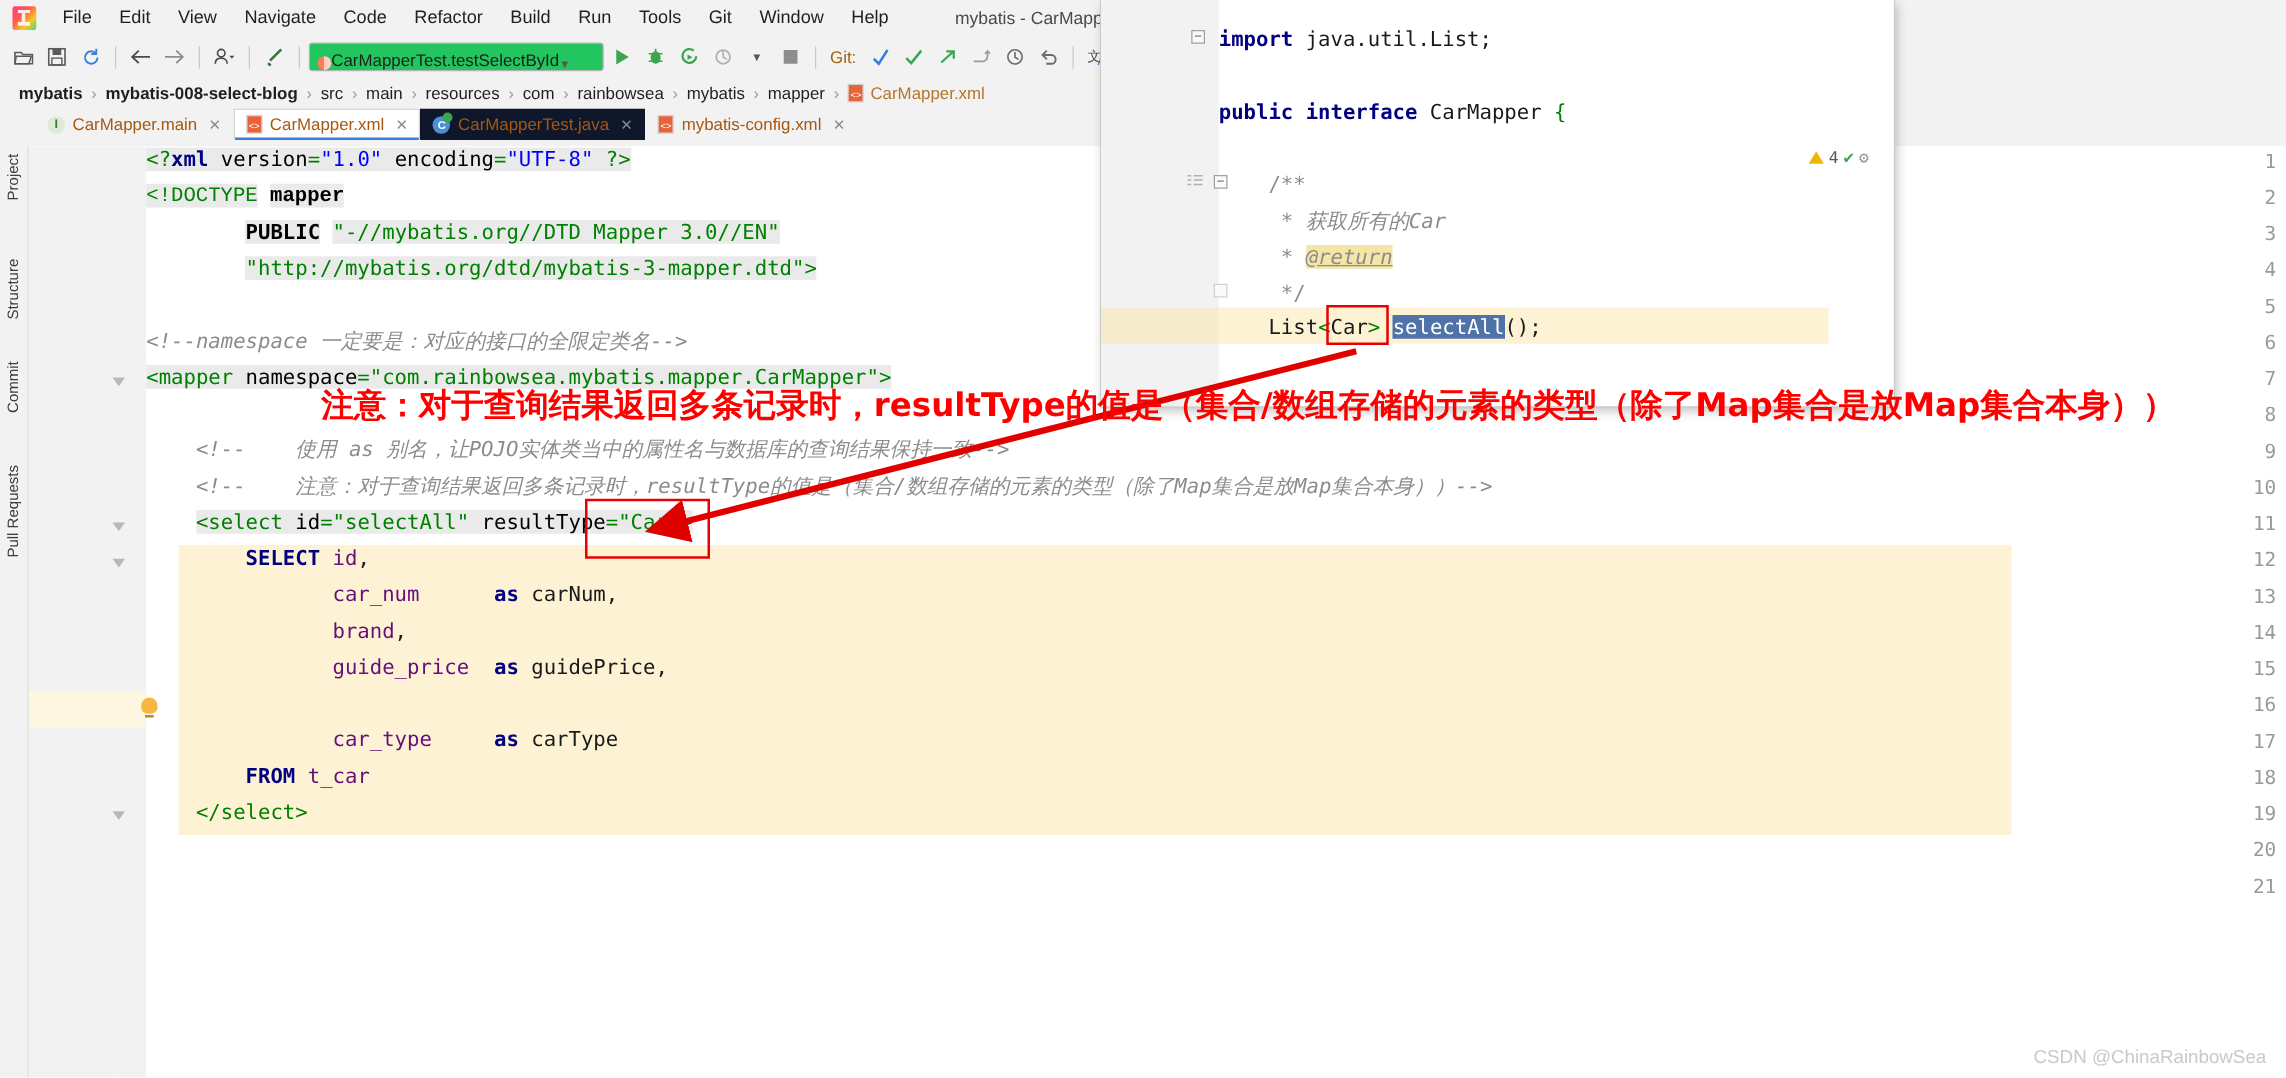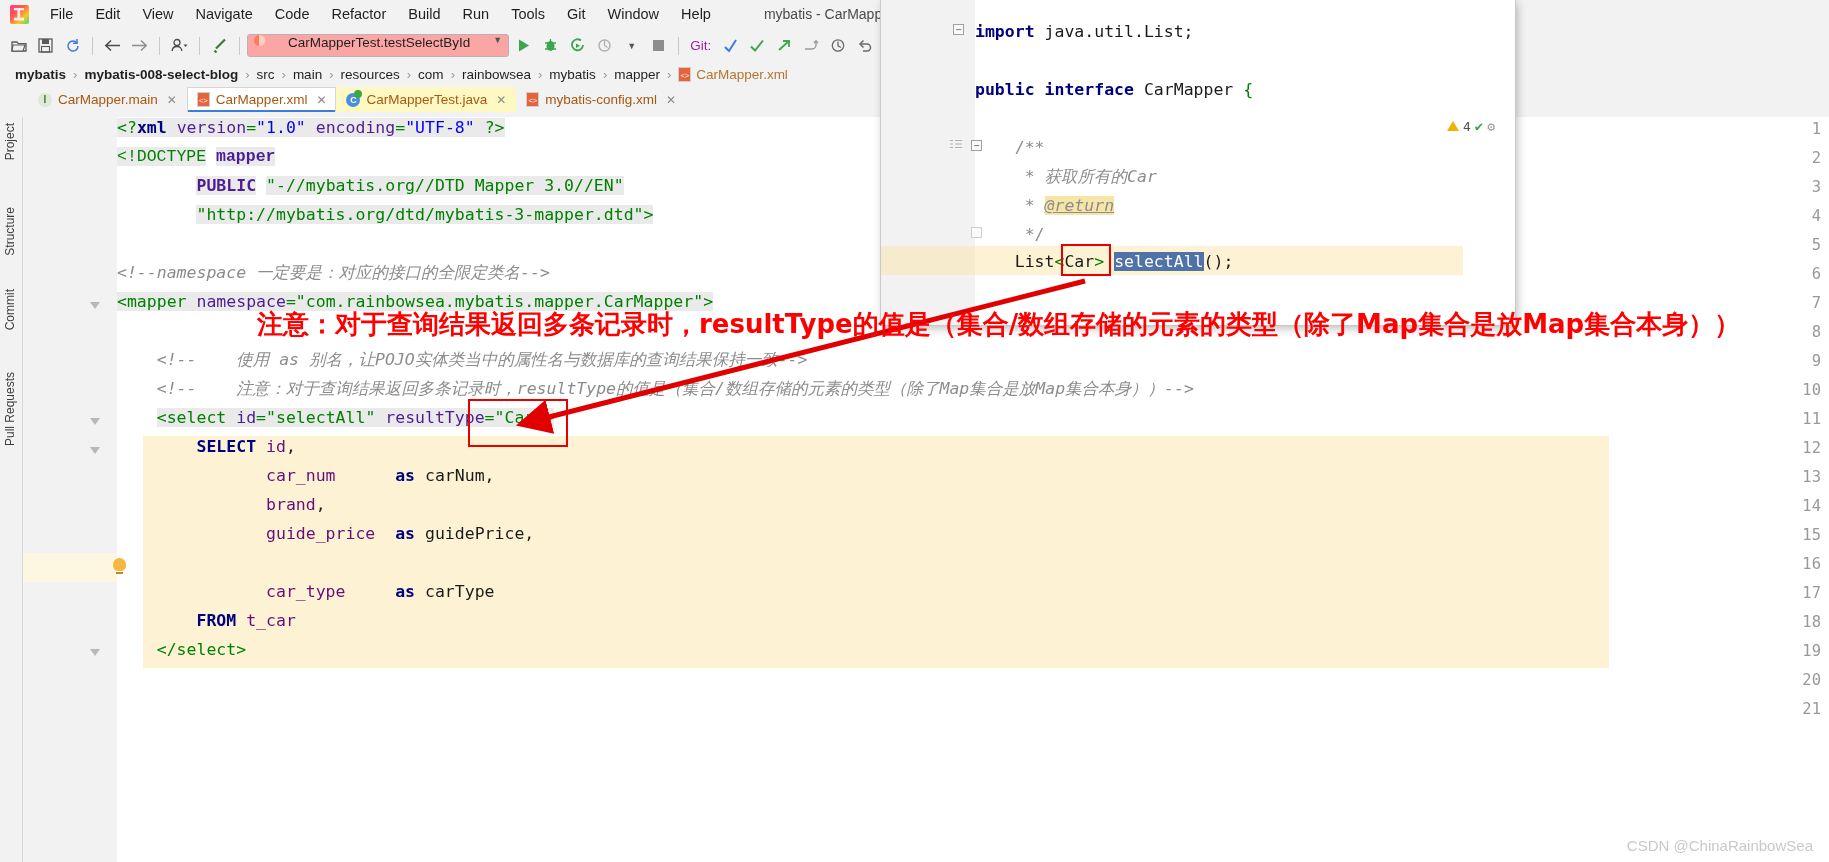--- a/index.html
+++ b/index.html
@@ -25,44 +25,44 @@
                font-family:"Liberation Sans", sans-serif; }
   .win-title { font-size:14px; color:#4a4a4a; margin-left:42px; white-space:nowrap; }
 
   
   .toolbar { height:33px; background:#f2f2f2; display:flex; align-items:center;
              padding-left:6px; gap:2px; }
   .tb-ic { width:25px; height:24px; display:flex; align-items:center; justify-content:center;
            color:#4a4a4a; font-size:15px; }
   .tb-sep { width:1px; height:18px; background:#c9c9c9; margin:0 5px; }
   .runcfg { height:23px; min-width:236px; border:1px solid #b4b4b4; border-radius:3px;
-            background:#fca5a5; display:flex; align-items:flex-start; gap:23px; padding:0 6px;
+            background:#22c55e; display:flex; align-items:flex-end; gap:0; padding:0 6px;
             font-size:13.5px; color:#1f1f1f; }
   .runcfg .dot { width:11px; height:11px; border-radius:50%;
                  background:linear-gradient(90deg,#ff7a59 50%,#ffd0c0 50%); }
   .caret { font-size:9px; color:#555; }
-  .git-label { font-size:13.5px; color:#a21caf; margin-left:4px; margin-right:4px;}
+  .git-label { font-size:13.5px; color:#a16207; margin-left:4px; margin-right:4px;}
 
   
   .crumbs { height:25px; background:#f2f2f2; display:flex; align-items:center;
             padding-left:10px; font-size:13.5px; color:#1f1f1f; gap:2px; }
   .crumbs .c { padding:0 5px; white-space:nowrap; }
   .crumbs .c.bold { font-weight:bold; }
   .crumbs .sep { color:#9a9a9a; font-size:13px; }
   .crumb-file { display:flex; align-items:center; gap:5px; color:#b4762c; }
 
   
   .tabs { height:25px; background:#f2f2f2; display:flex; align-items:stretch;
           padding-left:28px; }
   .tab { display:flex; align-items:center; gap:6px; padding:0 9px; font-size:13.5px;
          color:#a8570f; border:1px solid transparent; position:relative; white-space:nowrap;}
   .tab.active { background:#ffffff; border-color:#d6d6d6; border-bottom-color:#fff; }
   .tab.active::after{ content:""; position:absolute; left:0; right:0; bottom:-1px; height:2px;
                       background:#3a7ddc; }
-  .tab.green { background:#fef9c3; }
+  .tab.green { background:#0f172a; }
   .tab .x { color:#8a8a8a; font-size:12px; margin-left:3px; }
   .ficon { width:13px; height:15px; position:relative; display:inline-block; flex:none;}
   .ficon.xml { background:#f2f2f2; border:1px solid #cfcfcf; }
   .ficon.xml::after{ content:"<>"; position:absolute; inset:0; background:#e8633a; color:#fff;
                      font-size:7.5px; line-height:15px; text-align:center; font-family:"Liberation Sans",sans-serif;}
   .ficon.java { background:#dfe9d8; border-radius:50%; width:14px; height:14px; }
   .ficon.java::after{ content:"I"; position:absolute; inset:0; color:#3b7a3b; font-size:10px;
                       text-align:center; line-height:14px; font-weight:bold;}
   .ficon.javac { background:#4a90d9; border-radius:50%; width:14px; height:14px; }
   .ficon.javac::after{ content:"C"; position:absolute; inset:0; color:#fff; font-size:9px;
@@ -81,21 +81,21 @@
             font-family:"DejaVu Sans Mono", monospace; font-size:16px; overflow:hidden; }
   .gutter { position:absolute; left:0; top:0; width:70px; bottom:0; background:#f2f2f2;
             border-right:0px; }
   .ln { position:absolute; right:8px; color:#999999; font-size:15.5px;
         font-family:"DejaVu Sans Mono", monospace; }
   .foldcol { position:absolute; left:70px; top:0; width:24px; bottom:0; background:#f2f2f2; }
   .code { position:absolute; left:94px; top:0; right:0; bottom:0; }
   .cl { position:absolute; left:0; white-space:pre; font-size:16.5px; line-height:29px;
         font-family:"DejaVu Sans Mono", monospace; }
   .tok-tag { color:#008000; }
-  .tok-attr { color:#4c1d95; }
+  .tok-attr { color:#000000; }
   .tok-str { color:#008000; }
   .tok-val { color:#0000ff; }
   .tok-kw  { color:#000080; font-weight:bold; }
   .tok-txt { color:#1a1a1a; }
   .tok-cmt { color:#8c8c8c; font-style:italic; }
   .tok-sql { color:#000080; font-weight:bold;}
   .tok-col { color:#660e7a; }
   .bgsel { background:#eaeaea; }
   .fold { position:absolute; width:11px; height:11px; border:1px solid #a0a0a0;
           background:#fafafa; color:#666; font-size:10px; line-height:9px; text-align:center; }

